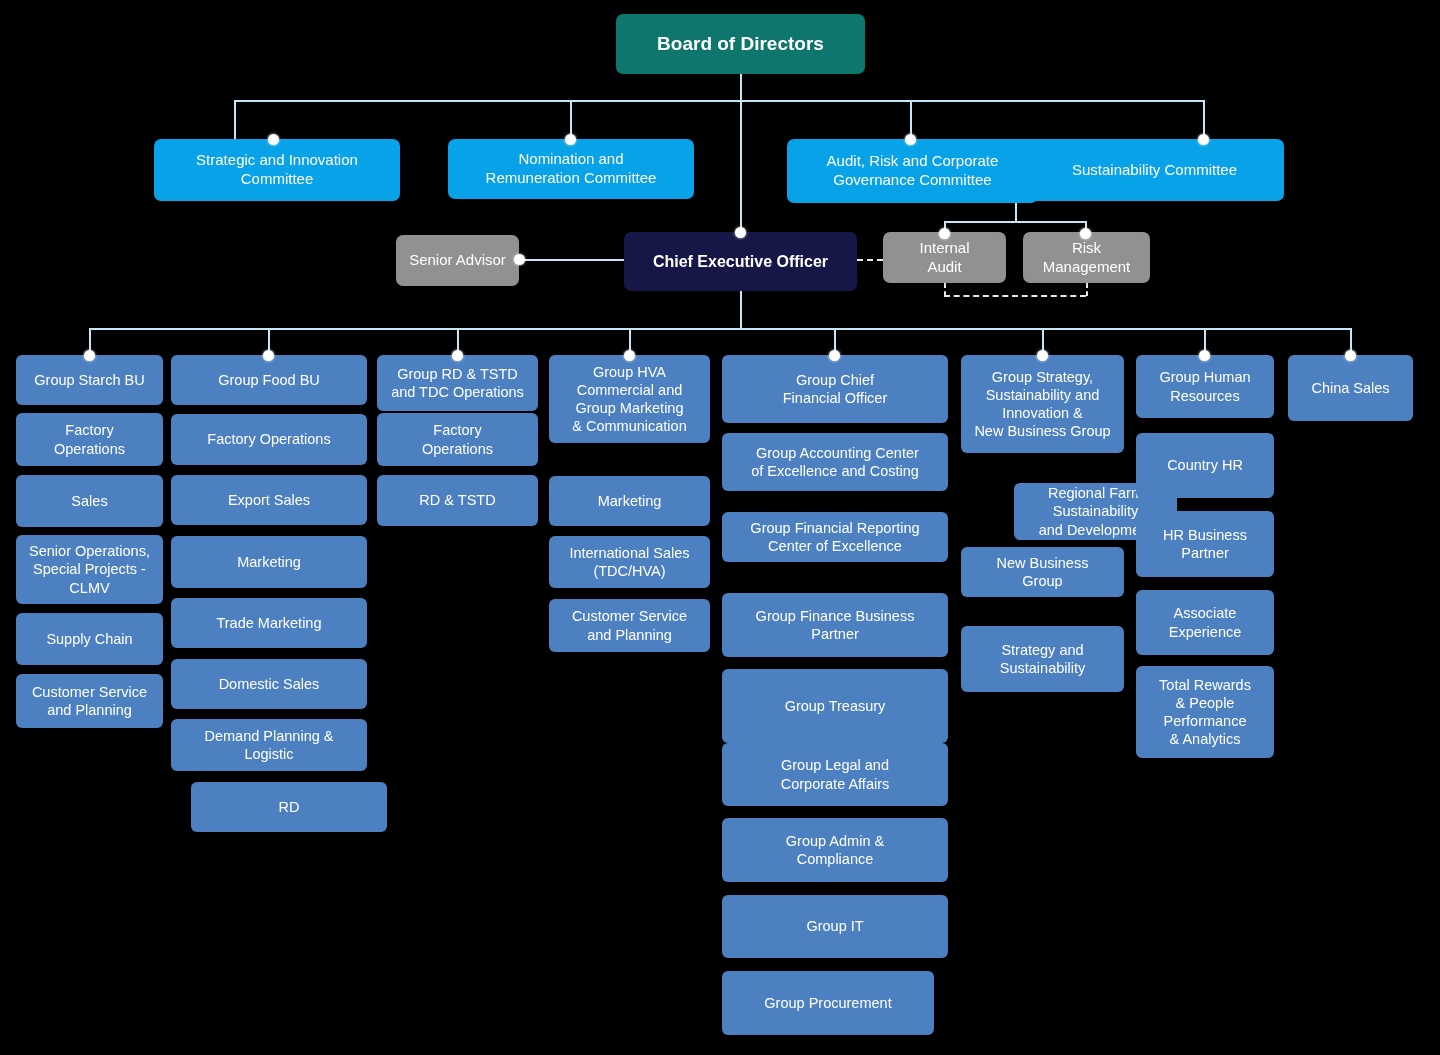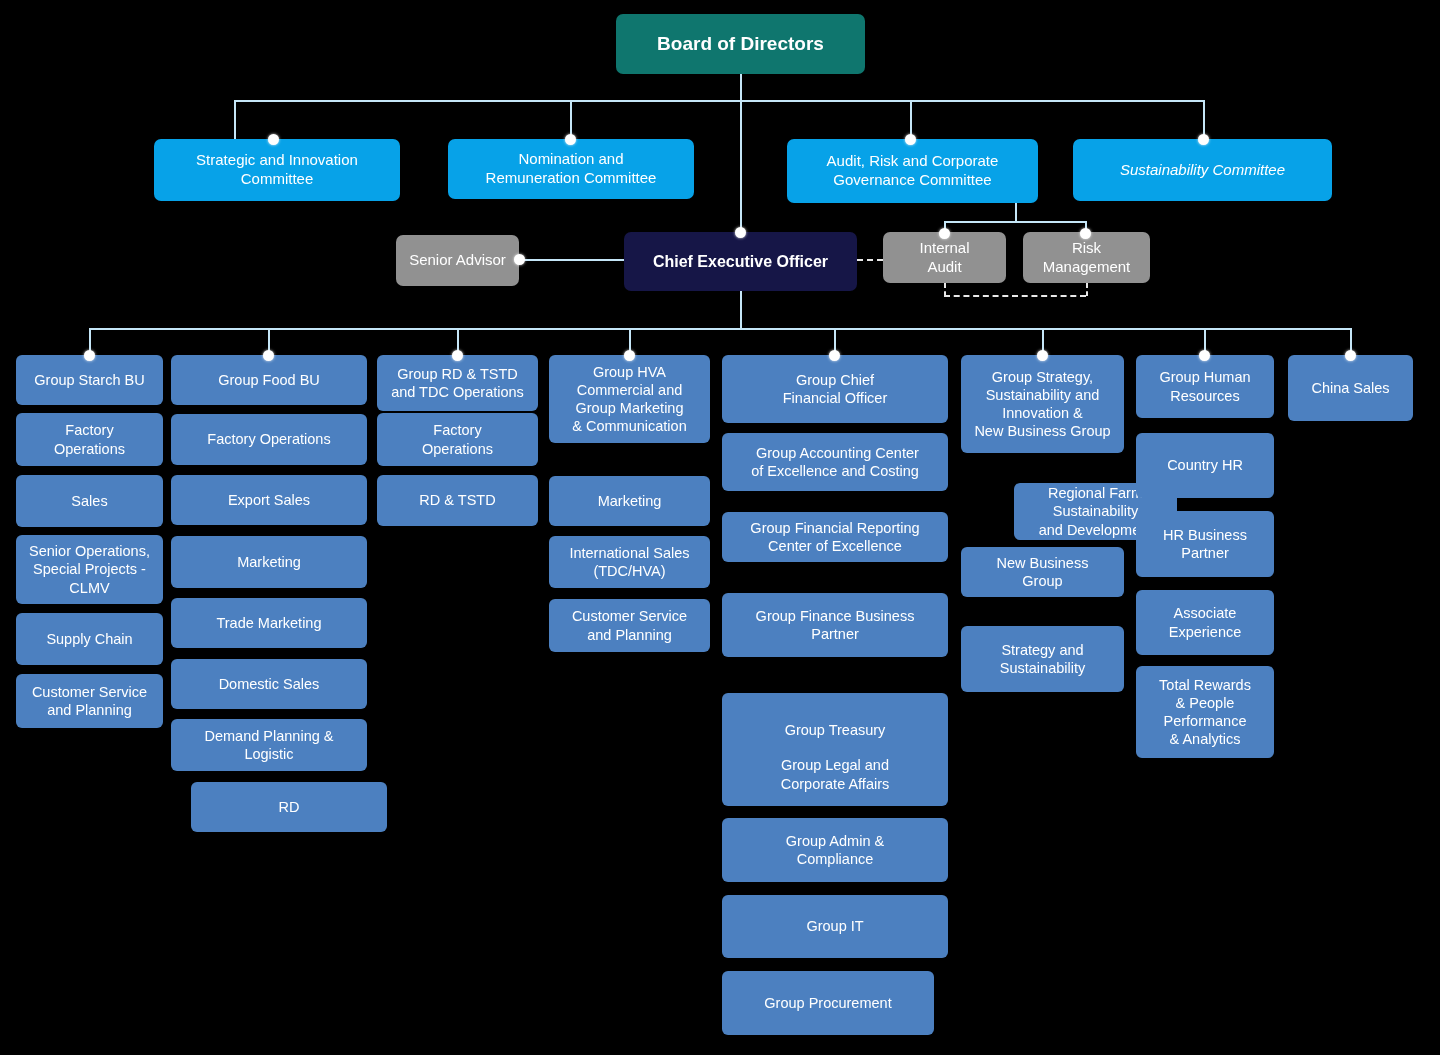--- a/index.html
+++ b/index.html
@@ -125,21 +125,21 @@
   <div class="ln v" style="left:1350px; top:328px; height:28px;"></div>
 
   <div class="node root" style="left:616px; top:14px; width:249px; height:60px;">Board of Directors</div>
 
   <div class="node committee" style="left:154px; top:139px; width:246px; height:62px;">Strategic and Innovation
 Committee</div>
   <div class="node committee" style="left:448px; top:139px; width:246px; height:60px;">Nomination and
 Remuneration Committee</div>
   <div class="node committee" style="left:787px; top:139px; width:251px; height:64px;">Audit, Risk and Corporate
 Governance Committee</div>
-  <div class="node committee" style="left:1073px; top:139px; width:259px; height:62px;font-style:italic;">Sustainability Committee</div>
+  <div class="node committee" style="left:1025px; top:139px; width:259px; height:62px;">Sustainability Committee</div>
 
   <div class="node gray" style="left:396px; top:235px; width:123px; height:51px;">Senior Advisor</div>
   <div class="node ceo" style="left:624px; top:232px; width:233px; height:59px;">Chief Executive Officer</div>
   <div class="node gray" style="left:883px; top:232px; width:123px; height:51px;">Internal
 Audit</div>
   <div class="node gray" style="left:1023px; top:232px; width:127px; height:51px;">Risk
 Management</div>
 
   <div class="node dept" style="left:16px; top:355px; width:147px; height:50px;">Group Starch BU</div>
   <div class="node dept" style="left:16px; top:413px; width:147px; height:53px;">Factory
@@ -179,21 +179,21 @@
 and Planning</div>
 
   <div class="node dept" style="left:722px; top:355px; width:226px; height:68px;">Group Chief
 Financial Officer</div>
   <div class="node dept" style="left:722px; top:433px; width:226px; height:58px;text-align:right;">Group Accounting Center
 of Excellence and Costing</div>
   <div class="node dept" style="left:722px; top:512px; width:226px; height:50px;">Group Financial Reporting
 Center of Excellence</div>
   <div class="node dept" style="left:722px; top:593px; width:226px; height:64px;">Group Finance Business
 Partner</div>
-  <div class="node dept" style="left:722px; top:669px; width:226px; height:74px;margin-top:24px;">Group Treasury</div>
+  <div class="node dept" style="left:722px; top:669px; width:226px; height:74px;">Group Treasury</div>
   <div class="node dept" style="left:722px; top:743px; width:226px; height:63px;">Group Legal and
 Corporate Affairs</div>
   <div class="node dept" style="left:722px; top:818px; width:226px; height:64px;">Group Admin &amp;
 Compliance</div>
   <div class="node dept" style="left:722px; top:895px; width:226px; height:63px;">Group IT</div>
   <div class="node dept" style="left:722px; top:971px; width:212px; height:64px;">Group Procurement</div>
 
   <div class="node dept" style="left:961px; top:355px; width:163px; height:98px;">Group Strategy,
 Sustainability and
 Innovation &amp;

